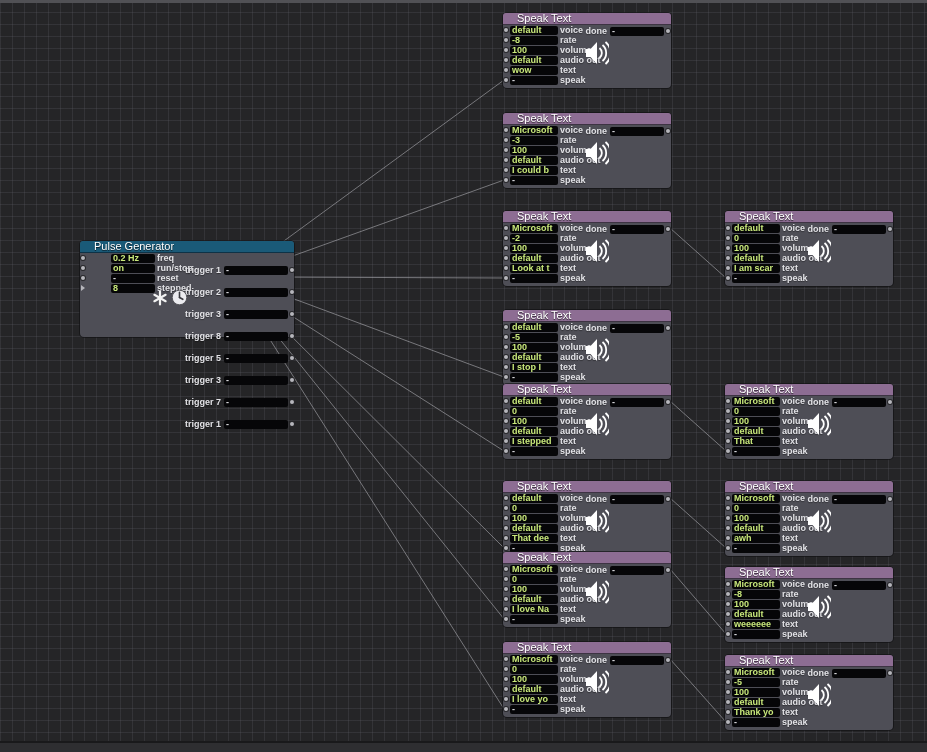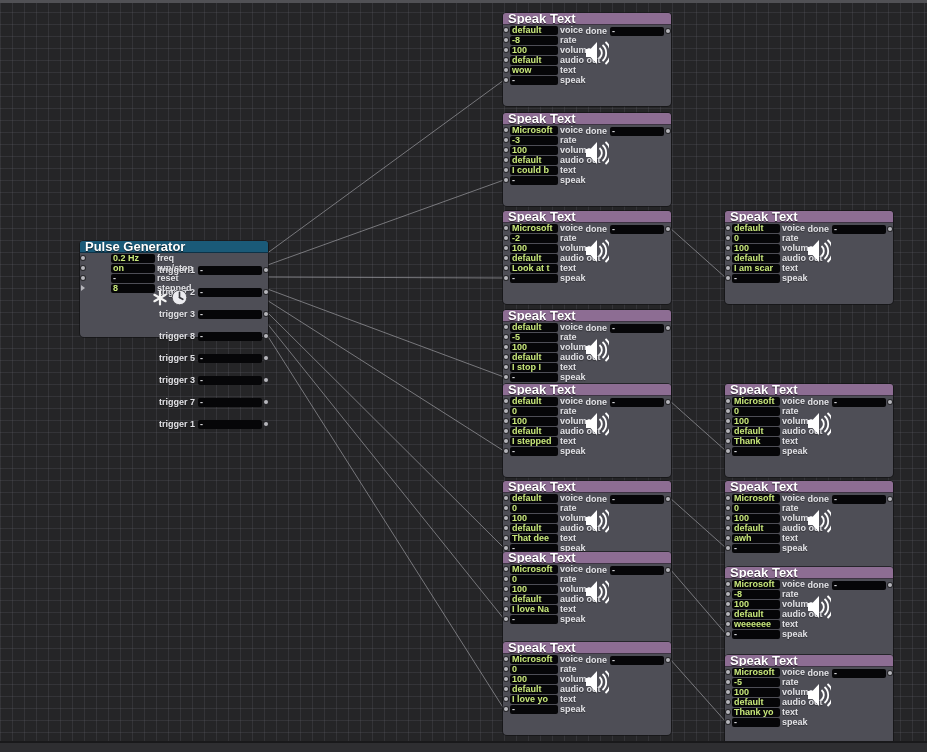--- a/index.html
+++ b/index.html
@@ -7,43 +7,43 @@
   .canvas{position:absolute;left:0;top:0;width:927px;height:752px;
     background-color:#252527;
     background-image:linear-gradient(rgba(130,130,142,0.16) 1px,transparent 1px),
                      linear-gradient(90deg,rgba(130,130,142,0.16) 1px,transparent 1px);
     background-size:12px 12px;}
   .top-strip{position:absolute;left:0;top:0;width:927px;height:3px;background:#515155;}
   .bottom-bar{position:absolute;left:0;top:741px;width:927px;height:11px;background:#2e2e31;border-top:2px solid #19191b;}
   #wires{position:absolute;left:0;top:0;pointer-events:none;}
   #wires line{pointer-events:stroke;}
   .node{position:absolute;border-radius:4px;box-shadow:0 0 0 1px rgba(15,15,18,0.65);background:#4e4e56;}
-  .node-header{height:11px;line-height:11px;border-radius:3px 3px 0 0;padding:0 5px;
-    font-size:13px;font-weight:bold;color:#ffffff;text-shadow:0 1px 1px rgba(0,0,0,0.75);
+  .node-header{height:11px;line-height:11px;border-radius:3px 3px 0 0;padding:0 14px;
+    font-size:11px;font-weight:normal;color:#ffffff;text-shadow:0 1px 1px rgba(0,0,0,0.75);
     white-space:nowrap;overflow:hidden;}
   .speak-header{background:#8d6d93;border-bottom:1px solid #3d3343;height:11px;}
   .pulse-header{background:#1a5a78;border-bottom:1px solid #0e3246;}
   .node-body{position:relative;}
   .speak-node{width:168px;}
-  .speak-node .node-body{height:81px;}
+  .speak-node .node-body{height:63px;}
   .srow,.prow-in,.prow-out,.done-row{display:flex;align-items:center;height:10px;}
   .port{flex:0 0 auto;width:4px;height:4px;border-radius:50%;background:#b6b6bc;box-shadow:0 0 0 1px #28282b;}
   .port.tri{width:0;height:0;border-radius:0;background:none;box-shadow:none;
     border-left:4px solid #b6b6bc;border-top:3px solid transparent;border-bottom:3px solid transparent;}
   .srow{padding-left:1px;}
   .srow .port{margin-right:2px;}
   .valbox{flex:0 0 auto;width:44px;height:9px;line-height:9px;background:#060608;border-radius:2px;
     padding:0 2px;font-size:9px;font-weight:bold;color:#c9e97b;white-space:nowrap;overflow:hidden;}
   .valbox.dash{color:#d8d8dc;}
   .rowlabel{font-size:9px;font-weight:bold;color:#e2e2e6;margin-left:2px;white-space:nowrap;text-shadow:0 1px 1px rgba(0,0,0,0.4);}
   .done-row{position:absolute;top:1px;right:1px;}
   .done-row .rowlabel{margin-right:3px;margin-left:18px;}
   .done-row .valbox{width:50px;margin-right:2px;}
   .speaker{position:absolute;left:80px;top:12px;}
-  .pulse-node{width:188px;}
+  .pulse-node{width:214px;}
   .pulse-node .node-body{height:84px;}
   .pulse-inputs{position:absolute;left:1px;top:0;}
   .pulse-inputs .port{margin-right:2px;}
   .pulse-inputs .valbox{width:40px;margin-left:24px;}
   .pulse-outputs{position:absolute;right:0;top:0;}
   .prow-out{justify-content:flex-end;margin-top:12px;}
   .prow-out .rowlabel{margin-right:3px;}
   .prow-out .valbox{width:60px;margin-right:2px;}
   .pulse-icon{position:absolute;}
 </style>
@@ -602,21 +602,21 @@
         <span class="valbox">100</span>
         <span class="rowlabel">volume</span>
       </div>
       <div class="srow">
         <span class="port"></span>
         <span class="valbox">default</span>
         <span class="rowlabel">audio out</span>
       </div>
       <div class="srow">
         <span class="port"></span>
-        <span class="valbox">Thank</span>
+        <span class="valbox">That</span>
         <span class="rowlabel">text</span>
       </div>
       <div class="srow">
         <span class="port"></span>
         <span class="valbox dash">-</span>
         <span class="rowlabel">speak</span>
       </div>
       <div class="done-row">
         <span class="rowlabel done-label">done</span>
         <span class="valbox done-box dash">-</span>

